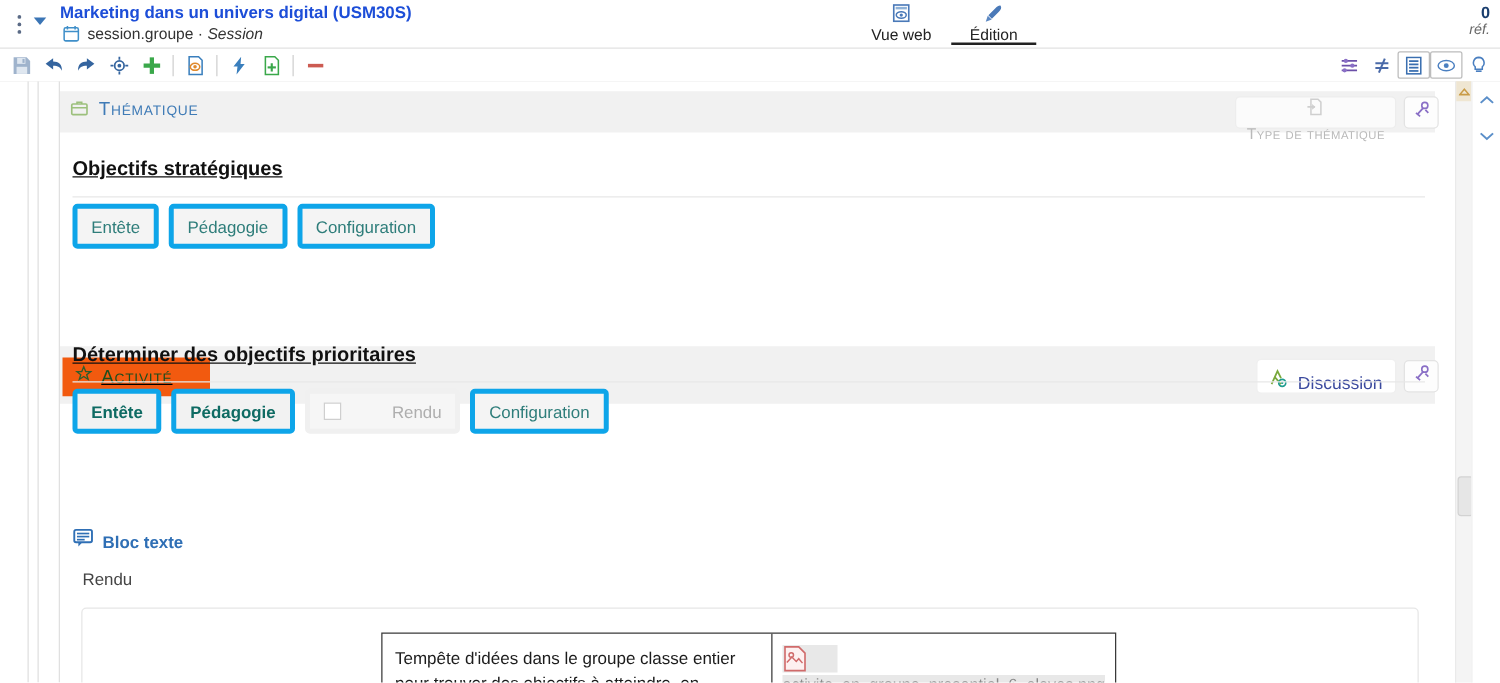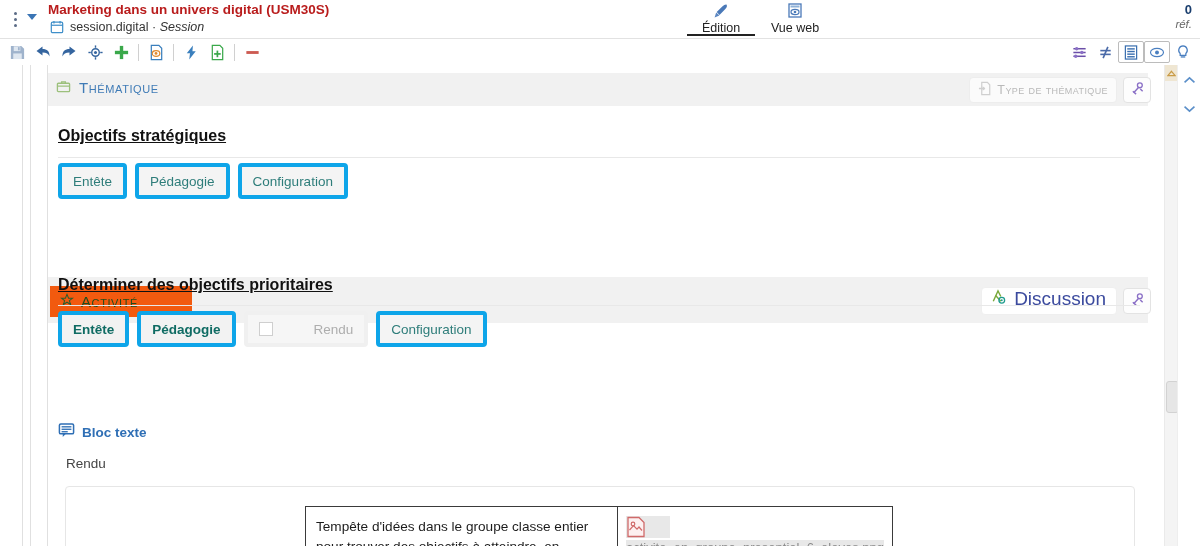--- a/index.html
+++ b/index.html
@@ -10,21 +10,21 @@
   }
   .app{position:relative;width:1200px;height:546px;}
 
   
   .topbar{position:absolute;left:0;top:0;width:1200px;height:38px;background:#fff;}
   .kebab{position:absolute;left:8px;top:6px;width:14px;height:26px;display:flex;flex-direction:column;
          align-items:center;justify-content:center;gap:3px;cursor:pointer;}
   .kebab i{display:block;width:3px;height:3px;border-radius:50%;background:#5b6b86;}
   .caret{position:absolute;left:27px;top:14px;width:0;height:0;border-left:5px solid transparent;
          border-right:5px solid transparent;border-top:6px solid #3b75b5;cursor:pointer;}
-  .doc-title{position:absolute;left:48px;top:2px;font-size:13.5px;font-weight:bold;color:#b91c1c;white-space:nowrap;}
+  .doc-title{position:absolute;left:48px;top:2px;font-size:13.5px;font-weight:bold;color:#1d4ed8;white-space:nowrap;}
   .doc-sub{position:absolute;left:70px;top:20px;font-size:12.5px;color:#333;white-space:nowrap;}
   .doc-sub .it{font-style:italic;}
   .cal-ico{position:absolute;left:50px;top:20px;width:14px;height:14px;}
 
   .tabs{position:absolute;left:684px;top:0;height:38px;display:flex;gap:0;align-items:flex-start;}
   .tab{position:relative;width:74px;height:38px;display:flex;flex-direction:column;align-items:center;
        justify-content:flex-start;cursor:pointer;}
   .tab .tico{height:20px;display:flex;align-items:center;justify-content:center;margin-top:1px;}
   .tab .tlab{font-size:12.5px;color:#222;line-height:15px;}
   .tab.active:after{content:"";position:absolute;left:3px;right:3px;bottom:2px;height:2px;background:#222;}
@@ -49,41 +49,41 @@
   .gline.g2{left:30px;}
   .gline.g3{left:47px;}
 
   
   .them-band{position:absolute;left:48px;top:8px;width:1100px;height:33px;background:#f1f1f1;}
   .them-head{position:absolute;left:56px;top:14px;display:flex;gap:8px;}
   .them-title{font-size:15px;color:#3f7bb6;letter-spacing:.6px;font-variant:small-caps;}
   .them-right{position:absolute;right:14px;top:12px;display:flex;align-items:center;gap:6px;}
   .pill-dis{height:24px;display:flex;align-items:center;gap:4px;padding:0 8px;border-radius:4px;
             background:#fbfbfb;border:1px solid #ededed;color:#b9b9b9;font-size:12.5px;
-            font-variant:small-caps;letter-spacing:.4px;cursor:default;}
+            font-variant:small-caps;letter-spacing:.4px;cursor:default;flex-direction:column;}
   .sq-btn{width:26px;height:24px;border:1px solid #e3e3e3;background:#fdfdfd;border-radius:4px;
           display:flex;align-items:center;justify-content:center;cursor:pointer;}
   .h-title{font-size:16px;font-weight:bold;color:#111;text-decoration:underline;}
   .hr{height:1px;background:#e8e8e8;}
 
   .chipsrow{display:flex;gap:8px;align-items:center;}
   .chip{height:28px;padding:0 11px;display:flex;align-items:center;gap:6px;border-radius:4px;
         background:#f4f4f4;border:4px solid #0ea5e9;color:#2e7d7a;font-size:13.5px;cursor:pointer;}
   .chip.on{font-weight:bold;color:#0f6b63;background:#f2f2f2;}
   .chip.off{color:#aeaeae;background:#f6f6f6;border-color:#f0f0f0;gap:41px;}
   .chip .cb{width:12px;height:12px;border:1px solid #cfcfcf;background:#fff;display:inline-block;}
 
   
   .act-band{position:absolute;left:48px;top:212px;width:1100px;height:46px;background:#f1f1f1;}
-  .act-badge{position:absolute;left:50px;top:221px;height:31px;width:142px;background:#f25a0f;
-             display:flex;align-items:center;gap:7px;padding-left:10px;box-sizing:border-box;}
+  .act-badge{position:absolute;left:50px;top:221px;height:31px;width:118px;background:#f25a0f;
+             display:flex;align-items:center;gap:7px;padding-left:10px;box-sizing:border-box;text-decoration:underline;}
   .act-badge .lab{font-size:15px;color:#1d4d1d;letter-spacing:.6px;font-variant:small-caps;}
   .act-right{position:absolute;right:14px;top:222px;display:flex;align-items:center;gap:6px;}
-  .disc-pill{height:26px;display:flex;align-items:flex-start;gap:7px;padding:0 10px 0 7px;border-radius:4px;
-             background:#fff;border:1px solid #efefef;color:#3b4a9e;font-size:19px;cursor:pointer;}
+  .disc-pill{height:26px;display:flex;align-items:flex-end;gap:7px;padding:0 10px 0 7px;border-radius:4px;
+             background:#fff;border:1px solid #efefef;color:#3b4a9e;font-size:14px;cursor:pointer;}
 
   .bloc-head{position:absolute;left:58px;top:357px;display:flex;align-items:center;gap:7px;text-align:right;}
   .bloc-lab{font-size:13.5px;font-weight:bold;color:#2f6fb5;}
 
   .field-lab{position:absolute;left:66px;top:391px;font-size:13.5px;color:#444;}
   .field-val{position:absolute;left:225px;top:386px;width:912px;}
   .field-val .v{font-size:15px;color:#1c1c1c;padding-bottom:4px;}
   .field-val .ul{height:1px;background:#e6e6e6;}
 
   .editor-box{position:absolute;left:65px;top:421px;width:1070px;height:118px;border:1px solid #e6e6e6;
@@ -122,45 +122,45 @@
 
     <span class="cal-ico">
       <svg width="14" height="14" viewBox="0 0 16 16">
         <rect x="1.5" y="2.5" width="13" height="12" rx="1.5" fill="none" stroke="#3f8fc9" stroke-width="1.4"></rect>
         <line x1="1.5" y1="6" x2="14.5" y2="6" stroke="#3f8fc9" stroke-width="1.4"></line>
         <line x1="4.5" y1="1" x2="4.5" y2="4" stroke="#3f8fc9" stroke-width="1.4"></line>
         <line x1="11.5" y1="1" x2="11.5" y2="4" stroke="#3f8fc9" stroke-width="1.4"></line>
       </svg>
     </span>
     <div class="doc-sub">
-      <span>session.digital</span>
+      <span>session.groupe</span>
       <span>·</span>
       <span class="it">Session</span>
     </div>
 
     <div class="tabs">
-      <div class="tab active">
-        <span class="tico">
-          <svg width="18" height="18" viewBox="0 0 18 18">
-            <path d="M14.5 2.5c-1 -0.4 -2.6 0.4 -4.2 2l-5.6 5.6 2.8 2.8 5.6 -5.6c1.6 -1.6 2.4 -3.2 1.4 -4.8z" fill="#4a79b8"></path>
-            <path d="M4.2 10.6 L2.6 15.4 L7.4 13.6 Z" fill="#5b87c2"></path>
-          </svg>
-        </span>
-        <span class="tlab">Édition</span>
-      </div>
       <div class="tab">
         <span class="tico">
           <svg width="18" height="18" viewBox="0 0 18 18">
             <rect x="3" y="2" width="12" height="13" fill="none" stroke="#4a79b8" stroke-width="1.3"></rect>
             <rect x="4.5" y="3.5" width="9" height="2" fill="#8fb2d8"></rect>
             <ellipse cx="9" cy="10" rx="4" ry="2.6" fill="none" stroke="#4a79b8" stroke-width="1.2"></ellipse>
             <circle cx="9" cy="10" r="1.3" fill="#4a79b8"></circle>
           </svg>
         </span>
         <span class="tlab">Vue web</span>
+      </div>
+      <div class="tab active">
+        <span class="tico">
+          <svg width="18" height="18" viewBox="0 0 18 18">
+            <path d="M14.5 2.5c-1 -0.4 -2.6 0.4 -4.2 2l-5.6 5.6 2.8 2.8 5.6 -5.6c1.6 -1.6 2.4 -3.2 1.4 -4.8z" fill="#4a79b8"></path>
+            <path d="M4.2 10.6 L2.6 15.4 L7.4 13.6 Z" fill="#5b87c2"></path>
+          </svg>
+        </span>
+        <span class="tlab">Édition</span>
       </div>
     </div>
 
     <div class="refbox">
       <div class="n">0</div>
       <div class="l">réf.</div>
     </div>
   </div>
 
   <div class="toolbar">

